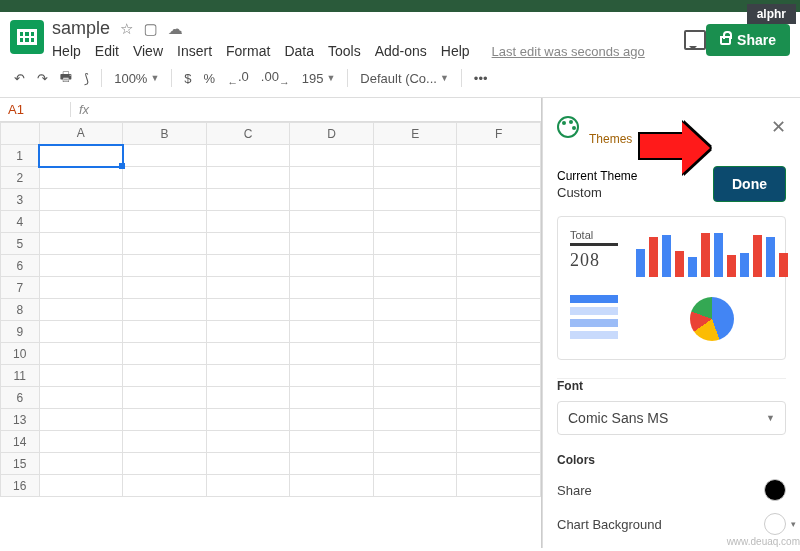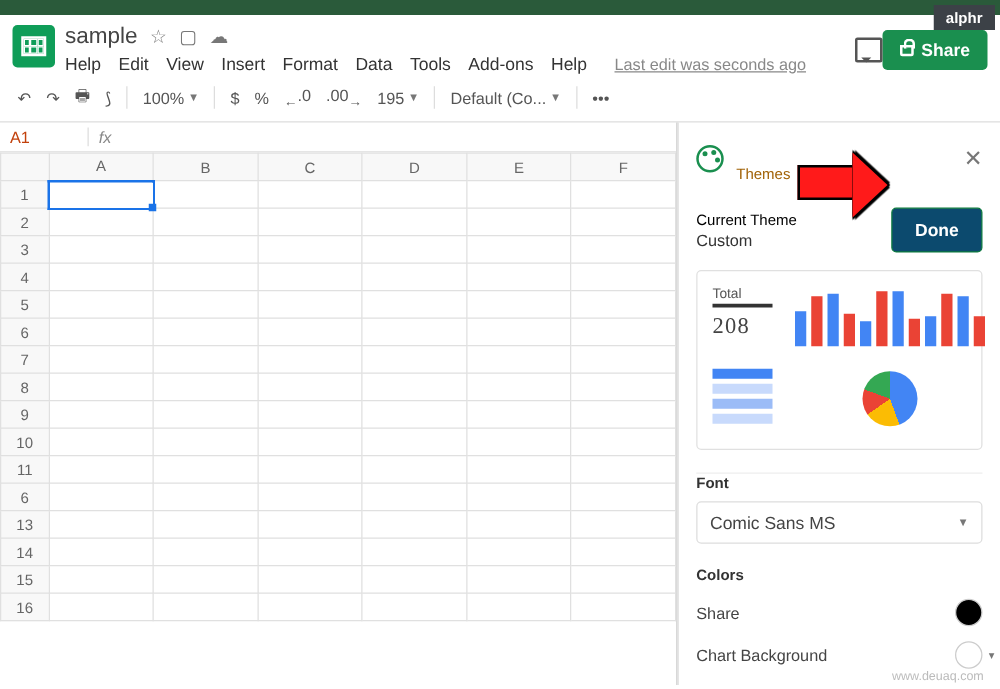--- a/index.html
+++ b/index.html
@@ -67,21 +67,21 @@
   .tbl .r div:first-child { flex: 1; }
   .tbl .r div:last-child { width: 30%; }
   .pie { width: 44px; height: 44px; border-radius: 50%; background: conic-gradient(#4285f4 0 160deg, #fbbc04 160deg 235deg, #ea4335 235deg 290deg, #34a853 290deg 360deg); margin: 2px auto; }
   .section { border-top: 1px solid #eee; margin-top: 18px; }
   .sec-label { font-size: 12px; font-weight: bold; color: #333; margin-bottom: 8px; }
   .font-sel { border: 1px solid #ddd; border-radius: 4px; padding: 8px 10px; display: flex; justify-content: space-between; align-items: center; font-family: "Comic Sans MS", cursive; font-size: 14px; }
   .color-row { display: flex; justify-content: space-between; align-items: center; margin-top: 12px; font-size: 13px; }
   .swatch { width: 22px; height: 22px; border-radius: 50%; border: 1px solid #ccc; display:flex; align-items:center; }
   .swatch.black { background: #000; }
   .swatch.white { background: #fff; }
-  .watermark { position: absolute; bottom: 4px; right: 13px; font-size: 10px; color: #bbb; }
+  .watermark { position: absolute; bottom: 4px; right: 0; font-size: 10px; color: #bbb; }
 </style>
 </head>
 <body>
 
 <div class="topbar"></div>
 <div class="brand-tag">alphr</div>
 
 <div class="header">
   <div class="logo">
       <div class="logo-grid">

